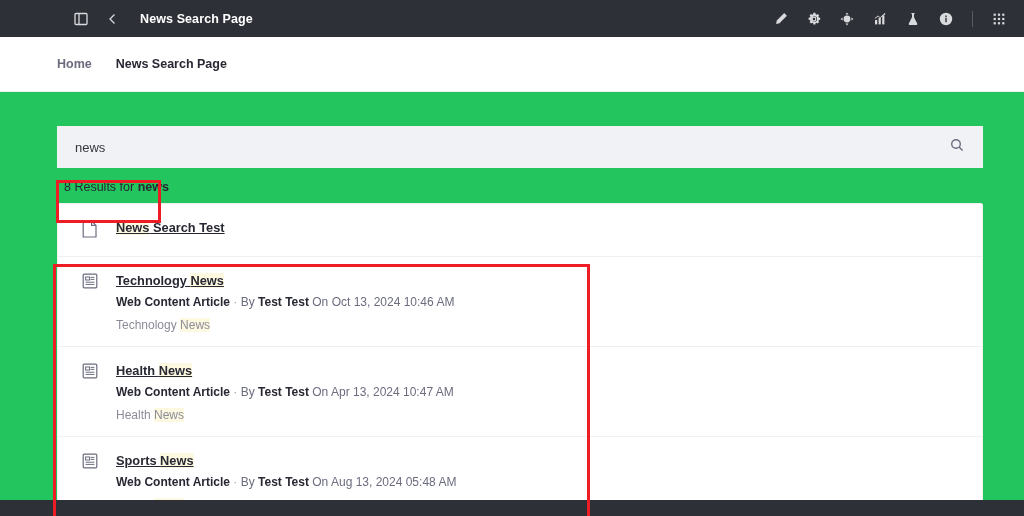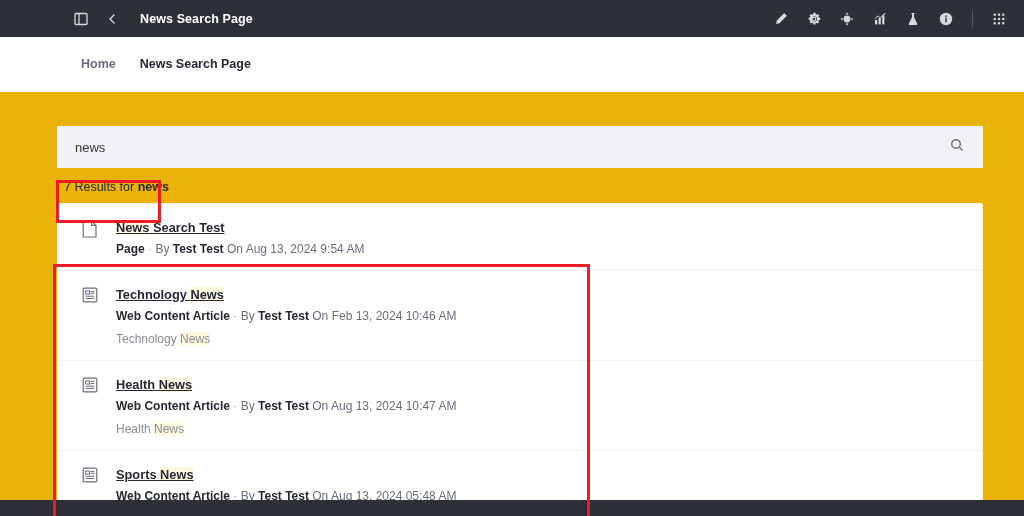--- a/index.html
+++ b/index.html
@@ -46,34 +46,34 @@
     background: #585b63;
     margin: 0 2px;
   }
 
   
   .breadcrumb-bar {
     height: 55px;
     background: #ffffff;
     display: flex;
     align-items: center;
-    padding-left: 81px;
+    padding-left: 57px;
     gap: 24px;
     border-bottom: 1px solid #f0f0f1;
   }
   .crumb {
     font-size: 12.5px;
     font-weight: bold;
     color: #6b6c7e;
     white-space: nowrap;
   }
   .crumb.current { color: #272833; }
 
   
-  .content { position: relative; background: #eab308; }
+  .content { position: relative; background: #22c55e; }
   .searchbar {
     position: absolute;
     left: 57px; top: 34px;
     width: 926px; height: 42px;
     background: #f1f2f5;
     display: flex;
     align-items: center;
   }
   .search-input-zone {
     flex: 1;
@@ -256,41 +256,36 @@
       <span>
         <svg width="14" height="14" viewBox="0 0 14 14" fill="none" stroke="currentColor" stroke-width="1.4">
           <circle cx="6" cy="6" r="4.3"></circle>
           <line x1="9.3" y1="9.3" x2="12.6" y2="12.6"></line>
         </svg>
       </span>
     </div>
   </div>
 
   <div class="results-count">
-    <span>7 Results for </span><b>news</b>
+    <span>8 Results for </span><b>news</b>
   </div>
 
   <div class="results-card">
 
     <div class="result-row">
       <div class="result-icon">
         <svg width="16" height="18" viewBox="0 0 16 18" fill="none" stroke="currentColor" stroke-width="1.2">
           <path d="M1.2 1h8.4l4.4 4.4V17H1.2z"></path>
           <polyline points="9.6,1 9.6,5.4 14,5.4"></polyline>
         </svg>
       </div>
       <div class="result-body">
         <a class="result-title">
           <span></span><span class="hl">News</span><span> Search Test</span>
         </a>
-        <div class="result-meta">
-          <span class="type">Page</span>
-          <span class="sep">·</span>
-          <span class="by">By </span><span class="author">Test Test</span><span> On Aug 13, 2024 9:54 AM</span>
-        </div>
       </div>
     </div>
 
     <div class="result-row">
       <div class="result-icon">
         <svg width="16" height="16" viewBox="0 0 16 16" fill="none" stroke="currentColor" stroke-width="1.2">
           <rect x="1.2" y="1.2" width="13.6" height="13.6" rx="1"></rect>
           <rect x="3.6" y="4" width="4" height="3" stroke-width="1"></rect>
           <line x1="8.6" y1="4.4" x2="12.4" y2="4.4" stroke-width="1"></line>
           <line x1="8.6" y1="6.4" x2="12.4" y2="6.4" stroke-width="1"></line>
@@ -298,21 +293,21 @@
           <line x1="3.6" y1="11.4" x2="12.4" y2="11.4" stroke-width="1"></line>
         </svg>
       </div>
       <div class="result-body">
         <a class="result-title">
           <span>Technology </span><span class="hl">News</span><span></span>
         </a>
         <div class="result-meta">
           <span class="type">Web Content Article</span>
           <span class="sep">·</span>
-          <span class="by">By </span><span class="author">Test Test</span><span> On Feb 13, 2024 10:46 AM</span>
+          <span class="by">By </span><span class="author">Test Test</span><span> On Oct 13, 2024 10:46 AM</span>
         </div>
         <div class="result-snippet">
           <span>Technology </span><span class="hl">News</span><span></span>
         </div>
       </div>
     </div>
 
     <div class="result-row">
       <div class="result-icon">
         <svg width="16" height="16" viewBox="0 0 16 16" fill="none" stroke="currentColor" stroke-width="1.2">
@@ -324,21 +319,21 @@
           <line x1="3.6" y1="11.4" x2="12.4" y2="11.4" stroke-width="1"></line>
         </svg>
       </div>
       <div class="result-body">
         <a class="result-title">
           <span>Health </span><span class="hl">News</span><span></span>
         </a>
         <div class="result-meta">
           <span class="type">Web Content Article</span>
           <span class="sep">·</span>
-          <span class="by">By </span><span class="author">Test Test</span><span> On Aug 13, 2024 10:47 AM</span>
+          <span class="by">By </span><span class="author">Test Test</span><span> On Apr 13, 2024 10:47 AM</span>
         </div>
         <div class="result-snippet">
           <span>Health </span><span class="hl">News</span><span></span>
         </div>
       </div>
     </div>
 
     <div class="result-row">
       <div class="result-icon">
         <svg width="16" height="16" viewBox="0 0 16 16" fill="none" stroke="currentColor" stroke-width="1.2">

